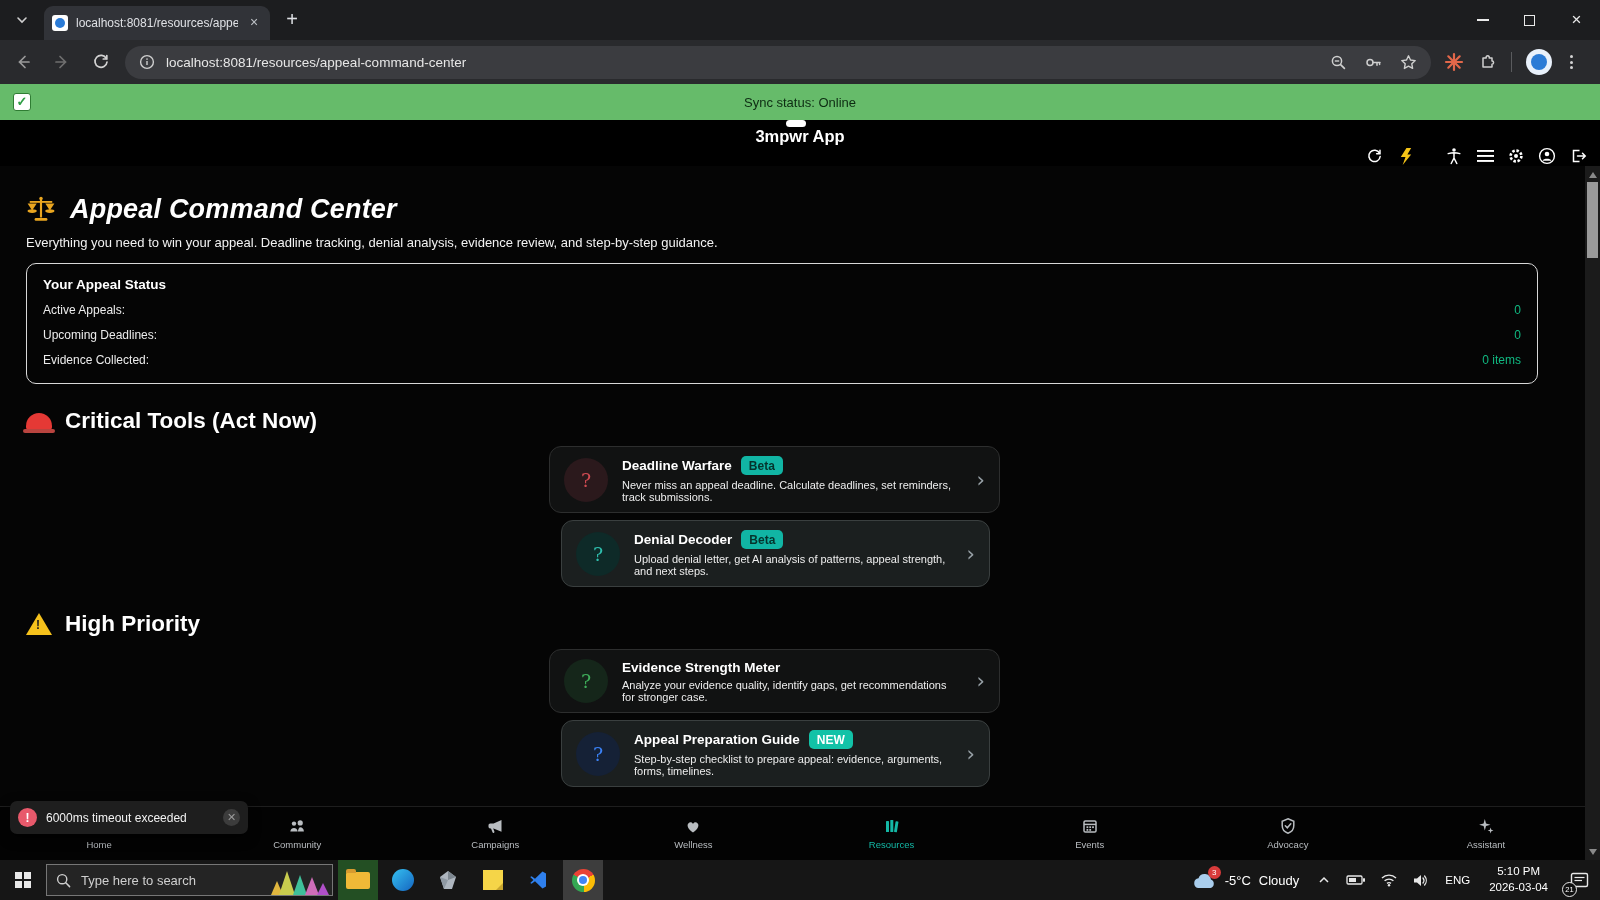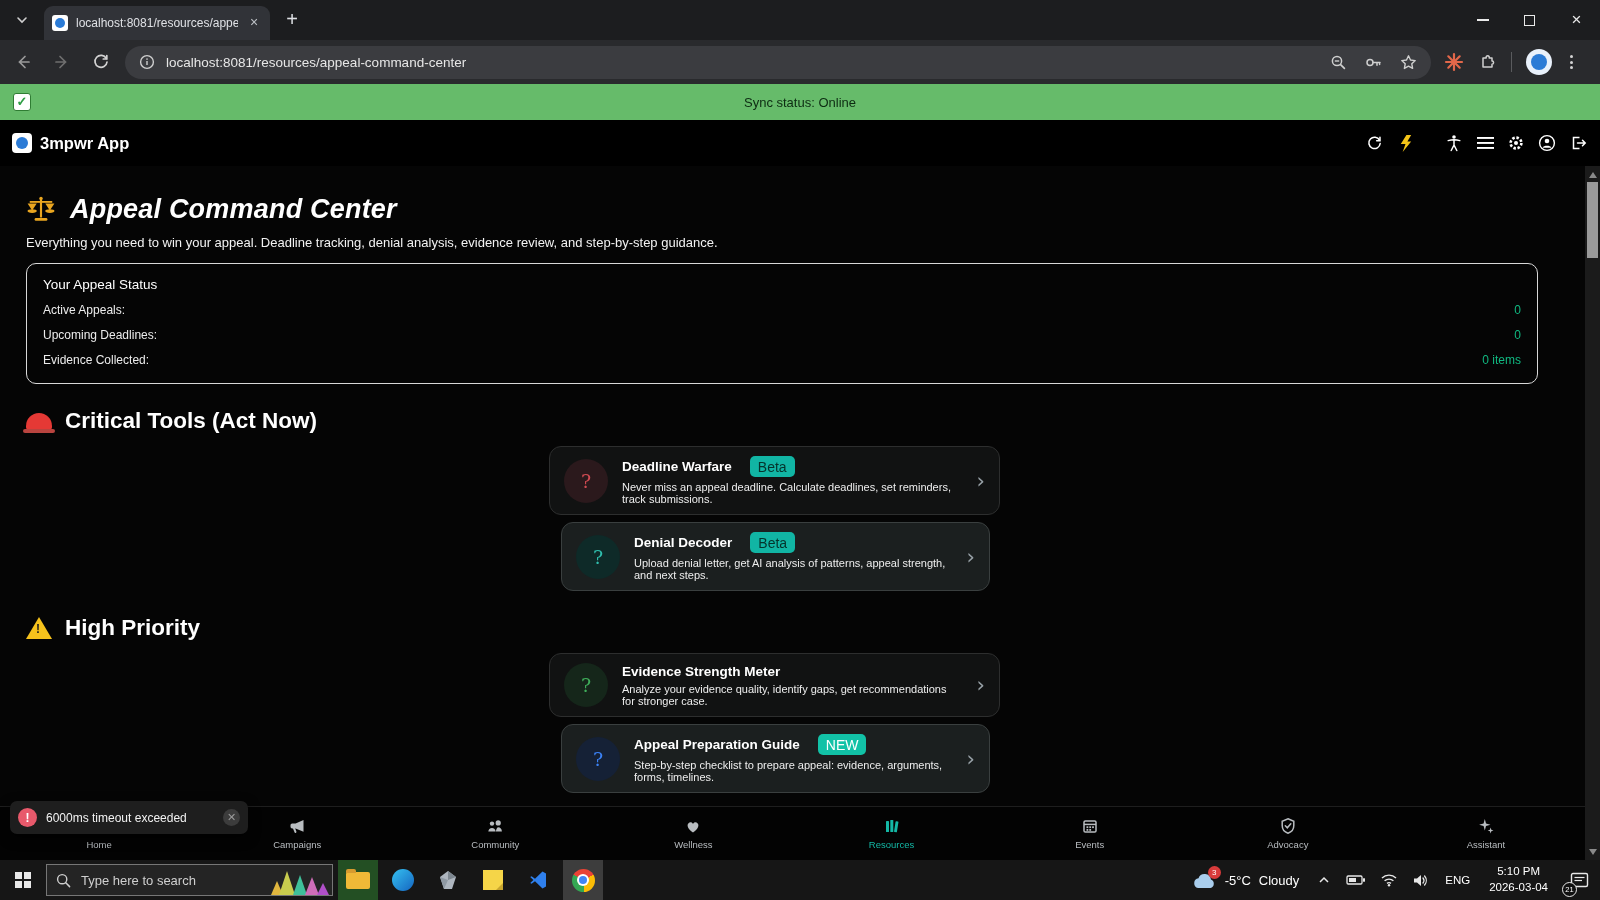--- a/index.html
+++ b/index.html
@@ -46,37 +46,37 @@
   
   .banner { position:absolute; top:84px; left:0; right:0; height:36px; background:#66bb6a; }
   .banner-check { position:absolute; left:13px; top:9px; width:18px; height:18px; background:#fff;
                   border:1.5px solid #2f7d33; border-radius:3px; color:#2e9e44; font-weight:bold;
                   font-size:13px; line-height:15px; text-align:center; }
   .banner-text { position:absolute; left:0; right:0; top:11px; text-align:center;
                  color:#0d2b12; font-size:13px; }
 
   
   .appheader { position:absolute; top:120px; left:0; right:0; height:46px; background:#000;
-               display:flex; align-items:center; padding:0 12px; }
+               display:flex; align-items:center; padding:0 12px;flex-direction:column; }
   .applogo { width:20px; height:20px; background:#fff; border-radius:4px; position:relative; margin-right:8px; }
   .applogo::after { content:""; position:absolute; inset:4px; border-radius:50%; background:#2b7bd6; }
   .apptitle { color:#fff; font-weight:bold; font-size:16.5px; }
   .hicons { margin-left:auto; display:flex; align-items:center; gap:11px; }
   .hicon { width:20px; height:20px; display:flex; align-items:center; justify-content:center; }
   .hicon.gapafter { margin-right:18px; }
 
   
   .viewport { position:absolute; top:166px; bottom:40px; left:0; right:0; background:#050505; overflow:hidden; }
   .content { padding:28px 62px 0 26px; }
   .page-title-row { display:flex; align-items:center; gap:14px;font-style:italic; }
   .page-title { color:#fff; font-size:27px; font-weight:bold; letter-spacing:.2px; }
   .subtitle { margin-top:10px; color:#f2f2f2; font-size:13px; }
 
   .panel { margin-top:13px; border:1px solid #d8d8d8; border-radius:10px; padding:13px 16px 16px; }
-  .panel-title { color:#fff; font-weight:normal; font-size:13.5px; }
+  .panel-title { color:#fff; font-weight:bold; font-size:13.5px; }
   .prow { display:flex; justify-content:space-between; margin-top:11px; font-size:12px; }
   .prow .lbl { color:#ececec; }
   .prow .val { color:#10b981; }
 
   .section { display:flex; align-items:center; gap:13px; margin-top:24px;
              color:#fff; font-size:22.5px; font-weight:bold; }
   .siren { width:26px; height:17px; background:#e53935; border-radius:13px 13px 3px 3px; position:relative; }
   .siren::after { content:""; position:absolute; left:-3px; right:-3px; bottom:-3px; height:4px;
                   background:#b9443f; border-radius:2px; }
   .warn { width:0; height:0; border-left:13px solid transparent; border-right:13px solid transparent;
@@ -91,23 +91,23 @@
   .card { display:flex; align-items:center; gap:14px; border-radius:12px; padding:9px 14px; }
   .card.a { width:451px; margin-left:523px; margin-top:12px; background:#111212; border:1px solid #2d2e2e; }
   .card.b { width:429px; margin-left:535px; margin-top:7px;  background:#1b1f1f; border:1px solid #3a3f3f; }
   .cavatar { width:44px; height:44px; border-radius:50%; flex:none; display:flex; align-items:center;
              justify-content:center; font-family:"DejaVu Serif", serif; font-size:19px; }
   .av-red   { background:#2b191c; color:#d14b52; }
   .av-teal  { background:#0e2a28; color:#2fbfae; }
   .av-green { background:#15261a; color:#3fae5a; }
   .av-blue  { background:#152136; color:#3b82f6; }
   .ctext { flex:1; }
-  .ctitle-row { display:flex; align-items:center; gap:18px; }
+  .ctitle-row { display:flex; align-items:center; gap:9px; }
   .ctitle { color:#fff; font-weight:bold; font-size:13.5px; }
-  .badge { font-size:14px; font-weight:normal; padding:2.5px 8px; border-radius:5px; }
+  .badge { font-size:12px; font-weight:bold; padding:2.5px 8px; border-radius:5px; }
   .badge.beta { background:#11b5a4; color:#05332c; }
   .badge.new  { background:#12c2a7; color:#fff; }
   .cdesc { margin-top:4px; color:#ededed; font-size:11px; }
   .chev { color:#97a0a6; font-size:21px; margin-left:4px; font-family:"DejaVu Sans", sans-serif; }
 
   
   .bottomnav { position:absolute; left:0; right:15px; bottom:0; height:54px; background:#030303;
                border-top:1px solid #1e1e1e; display:flex; z-index:10; }
   .nitem { flex:1; display:flex; flex-direction:column; align-items:center; justify-content:center;
            gap:4px; color:#b9bdc1; }
@@ -419,32 +419,32 @@
 
     <div class="bottomnav">
       <div class="nitem">
         <svg width="18" height="18" viewBox="0 0 18 18">
             <path d="M9 2.5 L15.5 8.2 H13.8 V15 H10.5 V10.8 H7.5 V15 H4.2 V8.2 H2.5 Z" fill="currentColor"></path>
           </svg>
         <span class="nlabel">Home</span>
       </div>
       <div class="nitem">
         <svg width="18" height="18" viewBox="0 0 18 18">
-            <path d="M15.5 3 L7.6 6.4 H4.2 A1.7 1.7 0 0 0 2.5 8.1 V9.7 A1.7 1.7 0 0 0 4.2 11.4 H5 L6.5 15.3 A1 1 0 0 0 8.4 14.6 L7.2 11.4 H7.6 L15.5 14.8 Z" fill="currentColor"></path>
-          </svg>
-        <span class="nlabel">Campaigns</span>
-      </div>
-      <div class="nitem">
-        <svg width="18" height="18" viewBox="0 0 18 18">
             <circle cx="6" cy="6.6" r="2.2" fill="currentColor"></circle>
             <circle cx="12.2" cy="5.9" r="2.6" fill="currentColor"></circle>
             <path d="M2.3 14.6 C2.3 12.3 4 10.9 6 10.9 C8 10.9 9.6 12.3 9.6 14.6 Z" fill="currentColor"></path>
             <path d="M9.9 14.6 C10.2 12 11.2 10.2 12.2 10.2 C14.2 10.2 15.9 11.9 15.9 14.6 Z" fill="currentColor"></path>
           </svg>
         <span class="nlabel">Community</span>
+      </div>
+      <div class="nitem">
+        <svg width="18" height="18" viewBox="0 0 18 18">
+            <path d="M15.5 3 L7.6 6.4 H4.2 A1.7 1.7 0 0 0 2.5 8.1 V9.7 A1.7 1.7 0 0 0 4.2 11.4 H5 L6.5 15.3 A1 1 0 0 0 8.4 14.6 L7.2 11.4 H7.6 L15.5 14.8 Z" fill="currentColor"></path>
+          </svg>
+        <span class="nlabel">Campaigns</span>
       </div>
       <div class="nitem">
         <svg width="18" height="18" viewBox="0 0 18 18">
             <path d="M9 15.5 C4 11.8 2.6 8.6 4.3 6.4 C5.8 4.5 8.2 5 9 7 C9.8 5 12.2 4.5 13.7 6.4 C15.4 8.6 14 11.8 9 15.5 Z" fill="currentColor"></path>
           </svg>
         <span class="nlabel">Wellness</span>
       </div>
       <div class="nitem active">
         <svg width="18" height="18" viewBox="0 0 18 18">
             <rect x="3" y="4" width="3" height="11" rx="0.6" fill="currentColor"></rect>

